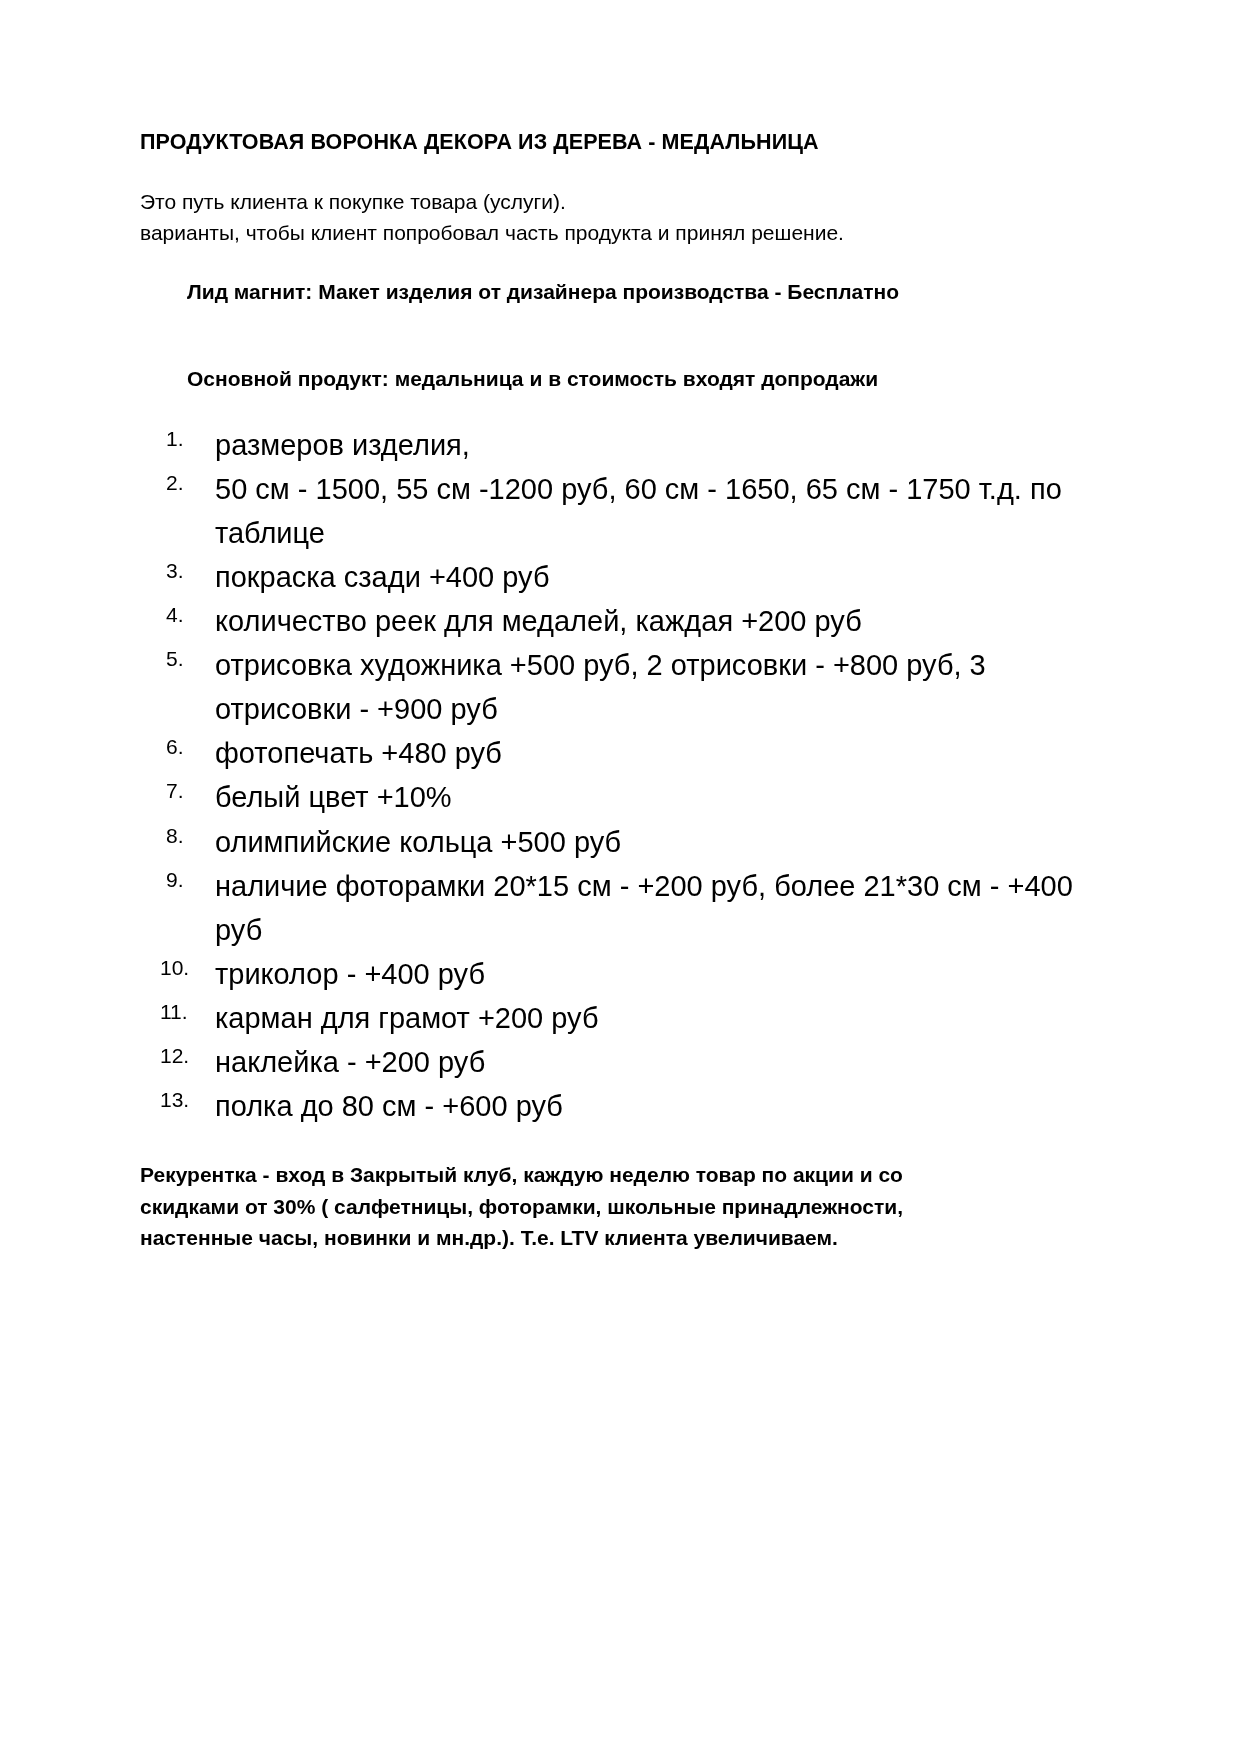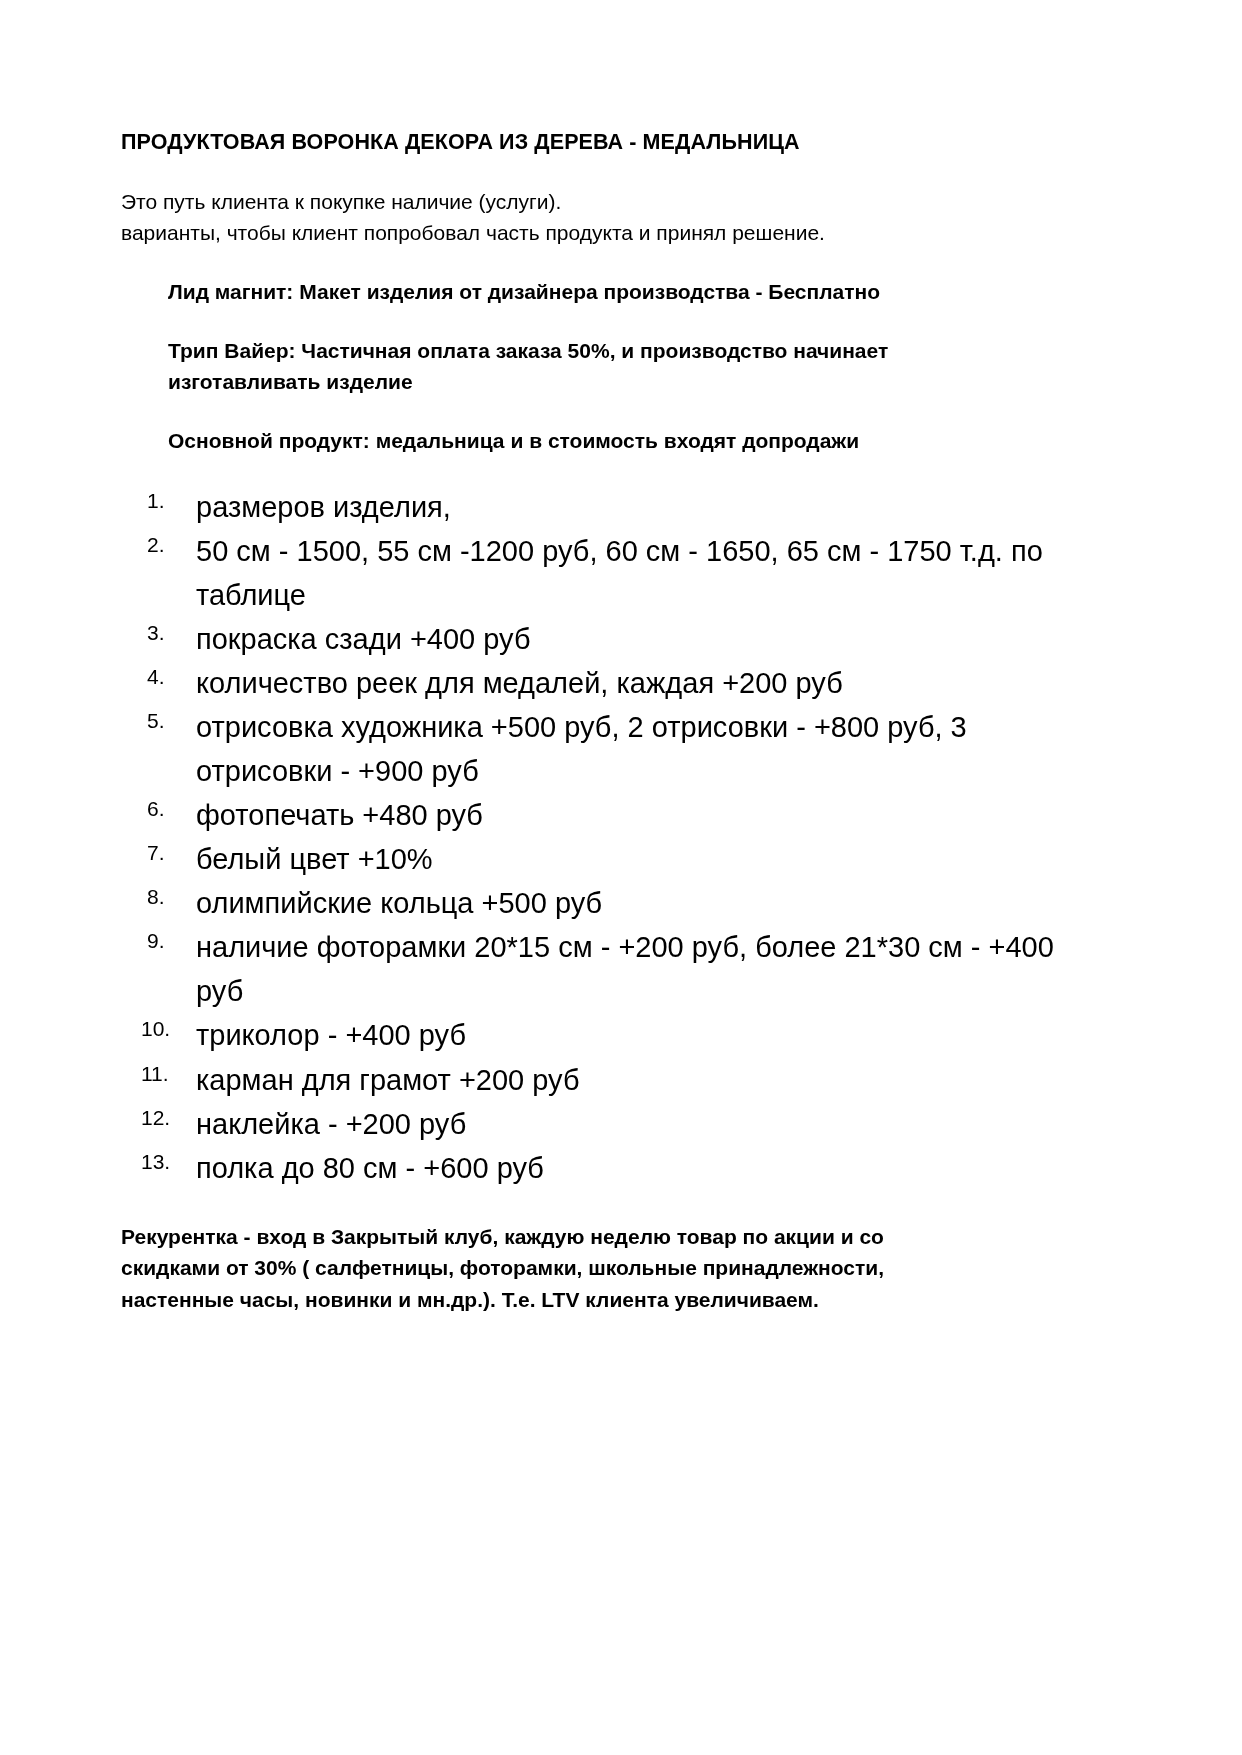--- a/index.html
+++ b/index.html
@@ -17,21 +17,21 @@
     position: relative;
     width: 1242px;
     height: 1755px;
     margin: 0 auto;
     background: #ffffff;
     overflow: hidden;
     box-sizing: border-box;
   }
   .doc-body {
     position: absolute;
-    left: 121px;
+    left: 140px;
     top: 128px;
     width: 985px;
   }
   .doc-title {
     font-size: 21.5px;
     font-weight: bold;
     letter-spacing: 0.1px;
     line-height: 1.32;
     margin: 0 0 0 0;
   }
@@ -84,34 +84,30 @@
 <body>
 
 <div class="page">
   <div class="doc-body">
 
     <h1 class="doc-title">ПРОДУКТОВАЯ ВОРОНКА ДЕКОРА ИЗ ДЕРЕВА - МЕДАЛЬНИЦА</h1>
 
     <div class="spacer-lg"></div>
 
     <p class="para">
-      <span class="para-line">Это путь клиента к покупке наличие (услуги).</span>
+      <span class="para-line">Это путь клиента к покупке товара (услуги).</span>
       <span class="para-line">варианты, чтобы клиент попробовал часть продукта и принял решение.</span>
     </p>
 
     <div class="spacer-md"></div>
 
     <p class="para bold">Лид магнит: Макет изделия от дизайнера производства - Бесплатно</p>
 
     <div class="spacer-md"></div>
 
-    <p class="para bold">
-      <span class="para-line">Трип Вайер: Частичная оплата заказа 50%, и производство начинает</span>
-      <span class="para-line">изготавливать изделие</span>
-    </p>
 
     <div class="spacer-md"></div>
 
     <p class="para bold">Основной продукт: медальница и в стоимость входят допродажи</p>
 
     <div class="spacer-md"></div>
 
 
     <ol class="price-list">
       <li><span>размеров изделия,</span></li>

